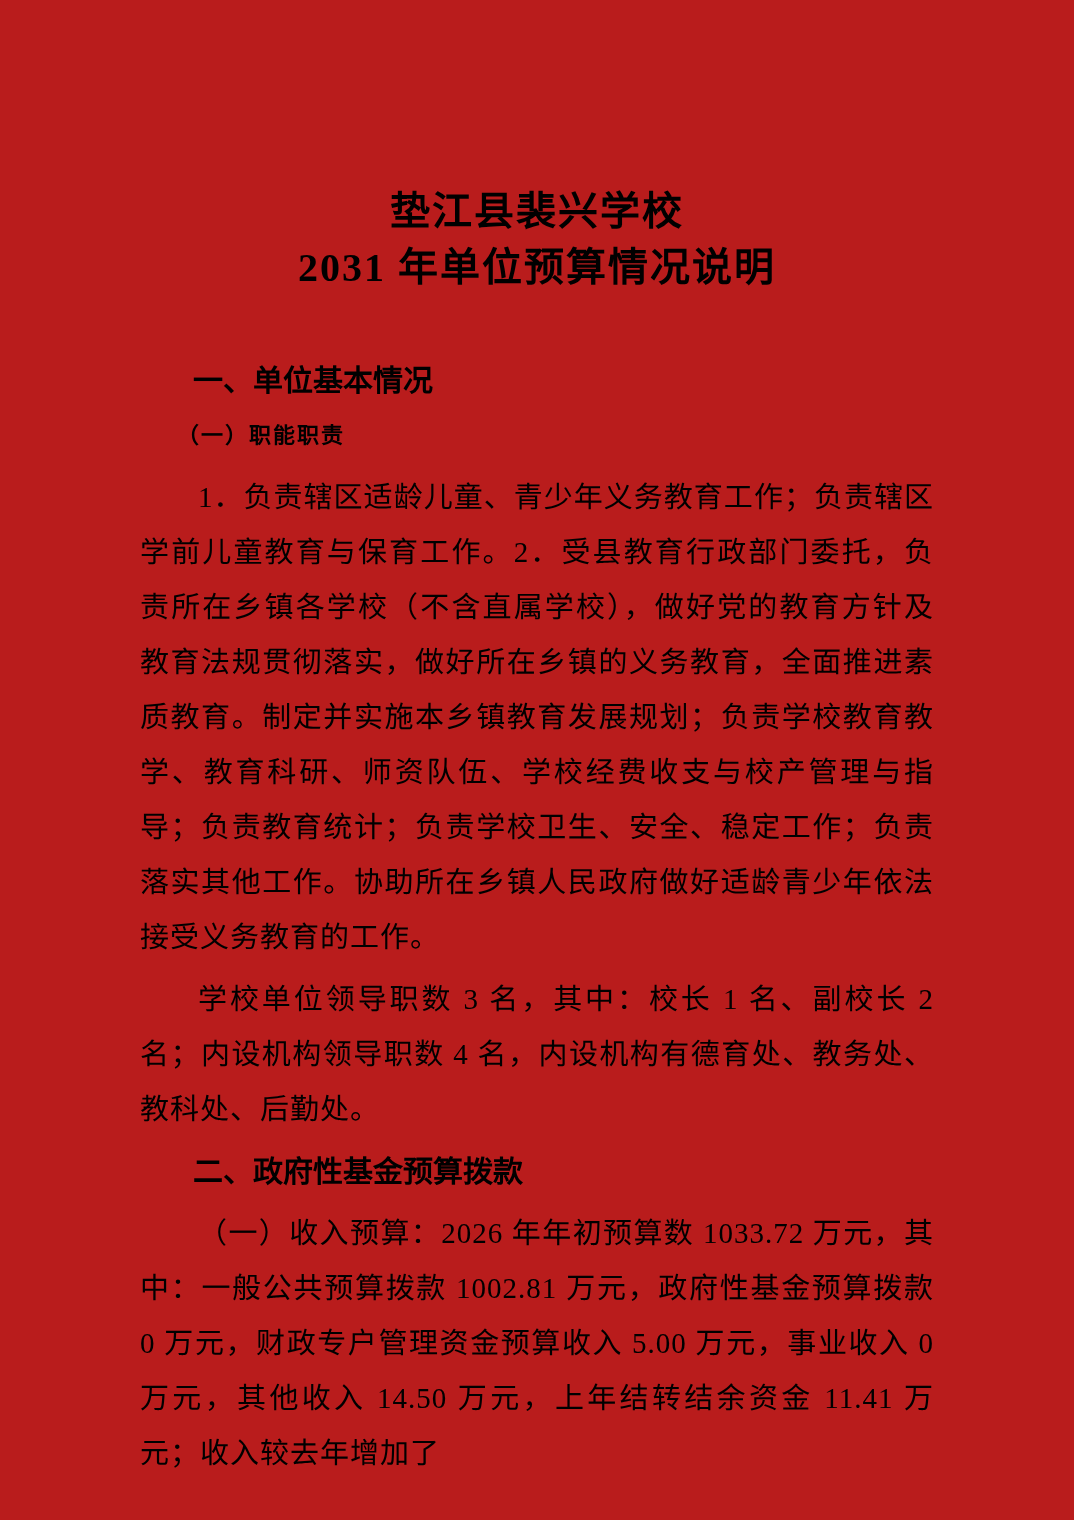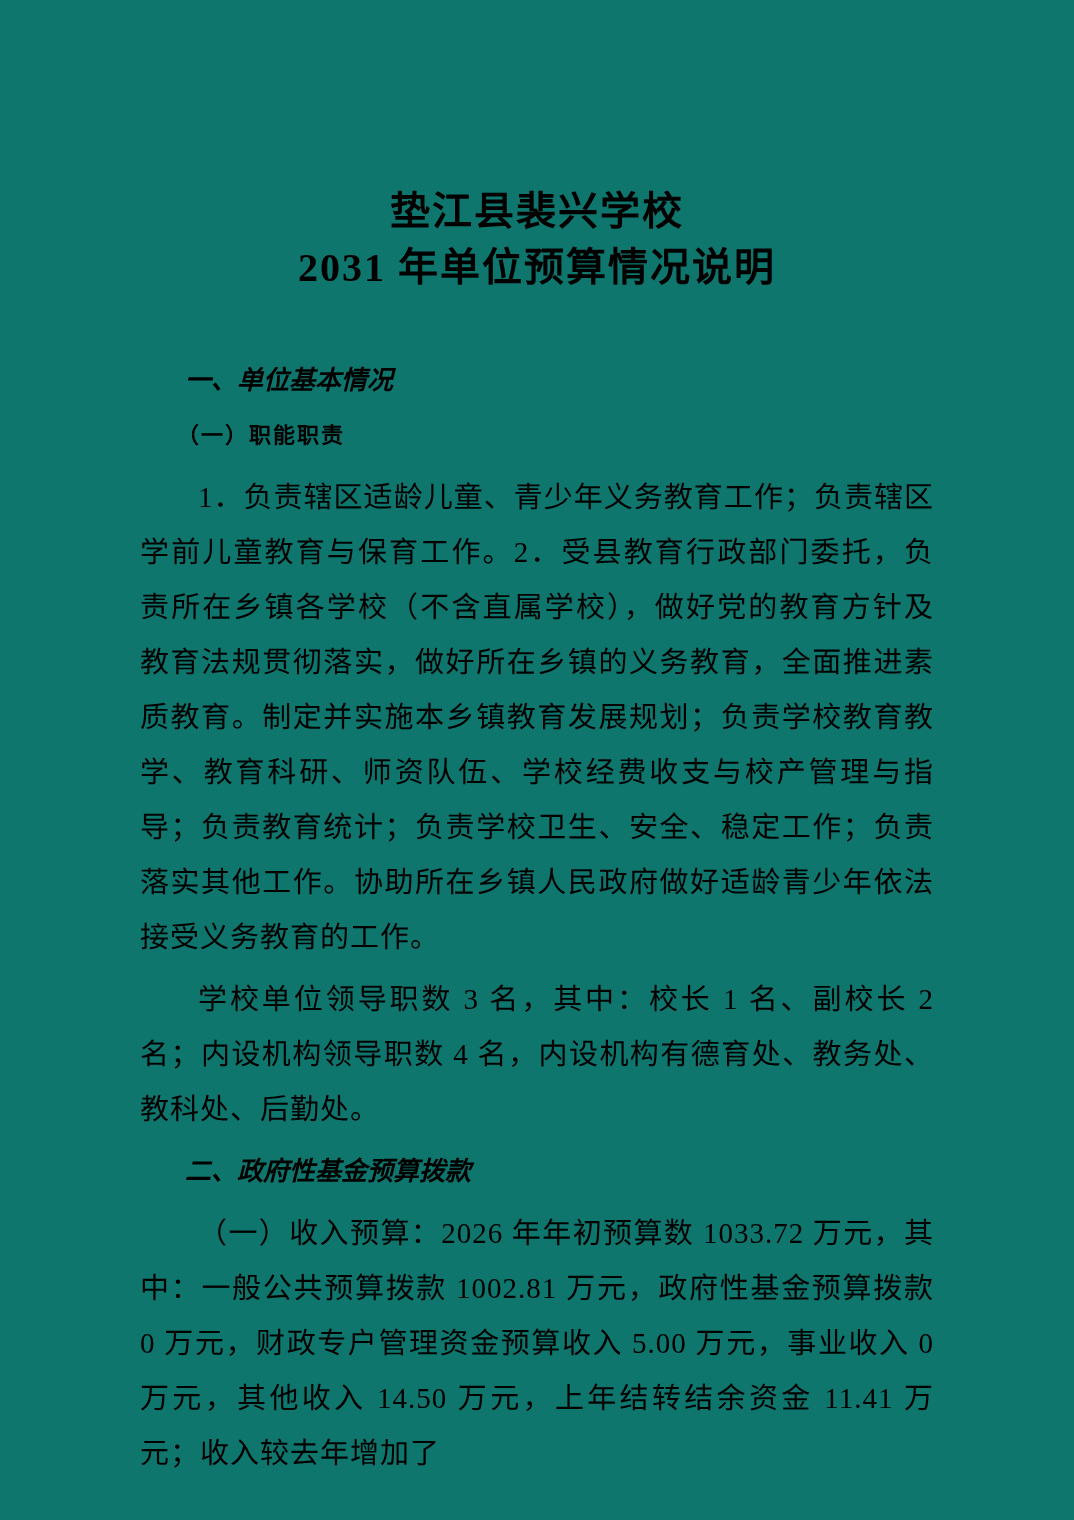--- a/index.html
+++ b/index.html
@@ -5,46 +5,45 @@
   html, body {
     margin: 0;
     padding: 0;
     background: #ffffff;
   }
   .page {
     position: relative;
     width: 1074px;
     height: 1520px;
     margin: 0 auto;
-    background: #0f766e;
+    background: #b91c1c;
     box-sizing: border-box;
     padding: 184px 133px 0 133px;
     color: #000000;
     font-family: "Liberation Serif", "DejaVu Serif", serif;
     overflow: hidden;
   }
   .doc-title {
     text-align: center;
     font-weight: bold;
     font-size: 40px;
     line-height: 56px;
     letter-spacing: 2px;
     margin: 0 0 57px 0;
   }
   .doc-title div {
     white-space: nowrap;
   }
   .h1 {
     font-family: "Liberation Sans", "DejaVu Sans", sans-serif;
     font-weight: bold;
-    font-size: 26px;
+    font-size: 30px;
     line-height: 55px;
     text-indent: 2em;
     margin: 0;
-    font-style: italic;
   }
   .h2 {
     font-family: "Liberation Serif", "DejaVu Serif", serif;
     font-weight: bold;
     font-size: 22px;
     line-height: 55px;
     text-indent: 2em;
     margin: 0;
     letter-spacing: 2px;
   }

